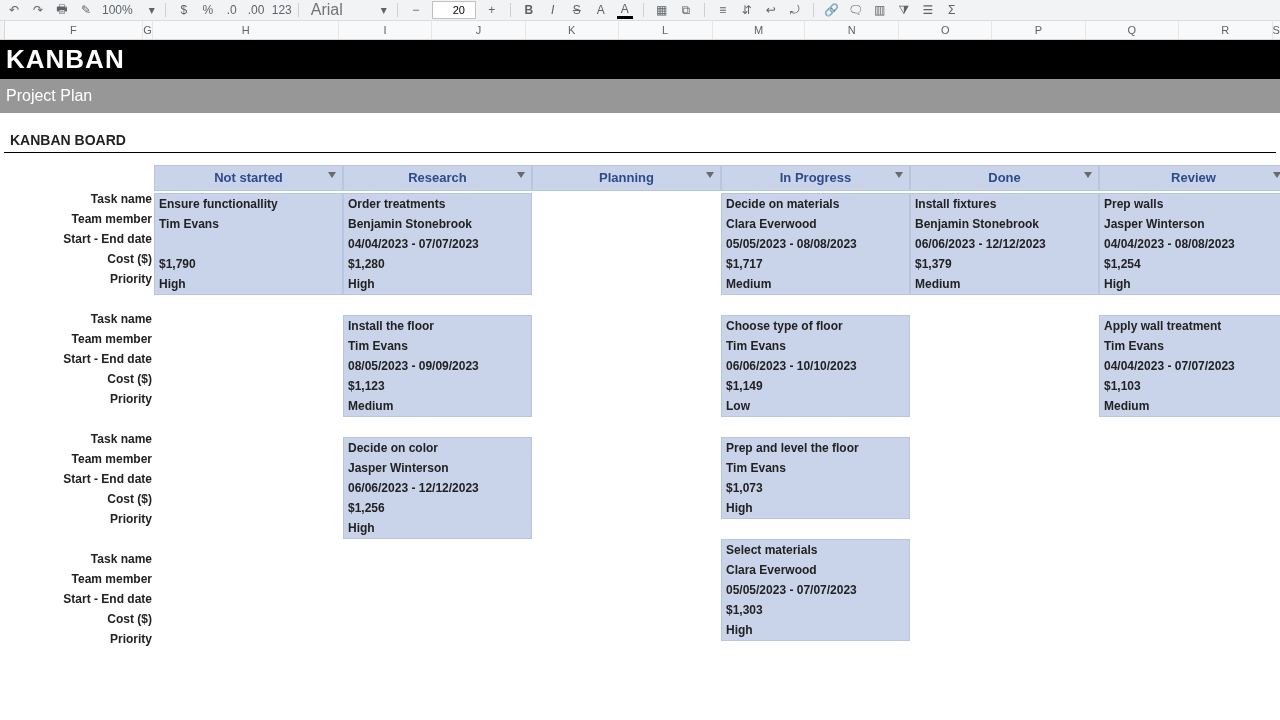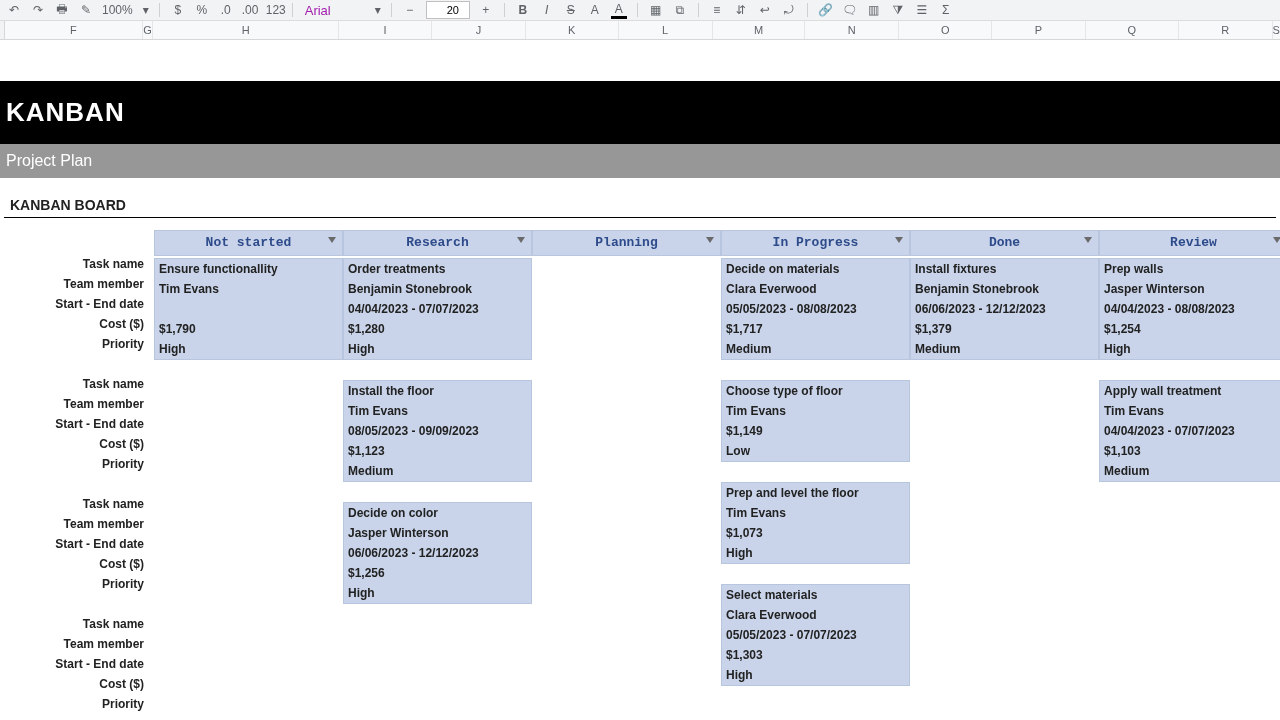--- a/index.html
+++ b/index.html
@@ -34,37 +34,37 @@
     margin: 0 2px;
   }
   .toolbar .btn {
     width: 16px;
     text-align: center;
     cursor: pointer;
   }
   .toolbar .zoom {
     display: flex;
     align-items: center;
-    gap: 10px;
+    gap: 16px;
   }
   .toolbar input.fs {
     width: 28px;
     height: 14px;
     font-size: 11px;
     text-align: center;
     border: 1px solid #c0c0c0;
     background: #fff;
     padding-left: 12px;
   }
   .toolbar .font-name {
     width: 60px;
     border: 0;
     background: transparent;
-    font-size: 13px;
-    color: #a21caf;
+    font-size: 16px;
+    color: #737373;
   }
 
   
   .colhdr {
     display: flex;
     height: 18px;
     background: #f8f9fa;
     border-bottom: 1px solid #d7d7d7;
     font-size: 11px;
     color: #5f6368;
@@ -84,23 +84,22 @@
   .w-g      { width: 10px; }
   .w-col    { width: 189px; } 
   .colhdr .ch:last-child { border-right: 0; }
 
   
   .title-black {
     background: #000;
     color: #fff;
     font-weight: bold;
     font-size: 26px;
-    padding: 16px 6px;
+    padding: 4px 6px;
     letter-spacing: 1px;
-    margin-top: 41px;
   }
   .title-grey {
     background: #979797;
     color: #fff;
     font-size: 16px;
     padding: 8px 6px;
   }
   .section-title {
     font-weight: bold;
     font-size: 14px;
@@ -121,21 +120,21 @@
   .labels-col .spacer-head {
     height: 24px; 
   }
   .label-block {
     margin-top: 0;
   }
   .label-row {
     height: 20px;
     line-height: 20px;
     text-align: right;
-    padding-right: 10px;
+    padding-right: 2px;
     font-weight: bold;
     color: #222;
   }
   .label-gap { height: 20px; }
 
   .kanban-cols {
     display: flex;
     flex: 1 1 auto;
   }
   .kcol {
@@ -147,21 +146,20 @@
     position: relative;
     background: #c9d4ea;
     color: #2d4a8a;
     font-weight: bold;
     text-align: center;
     height: 24px;
     line-height: 24px;
     font-size: 13px;
     border: 1px solid #b8c5df;
     margin-bottom: 2px;
-    font-family: Liberation Mono, monospace;
   }
   .status-hdr .dd {
     position: absolute;
     right: 6px;
     top: 6px;
     width: 0; height: 0;
     border-left: 4px solid transparent;
     border-right: 4px solid transparent;
     border-top: 6px solid #6a6a6a;
   }
@@ -398,20 +396,21 @@
         <div class="card">
           <div class="crow">Decide on materials</div>
           <div class="crow">Clara Everwood</div>
           <div class="crow">05/05/2023 - 08/08/2023</div>
           <div class="crow">$1,717</div>
           <div class="crow">Medium</div>
         </div>
         <div class="card">
           <div class="crow">Choose type of floor</div>
           <div class="crow">Tim Evans</div>
+          <div class="crow">06/06/2023 - 10/10/2023</div>
           <div class="crow">$1,149</div>
           <div class="crow">Low</div>
         </div>
         <div class="card">
           <div class="crow">Prep and level the floor</div>
           <div class="crow">Tim Evans</div>
           <div class="crow">$1,073</div>
           <div class="crow">High</div>
         </div>
         <div class="card">

